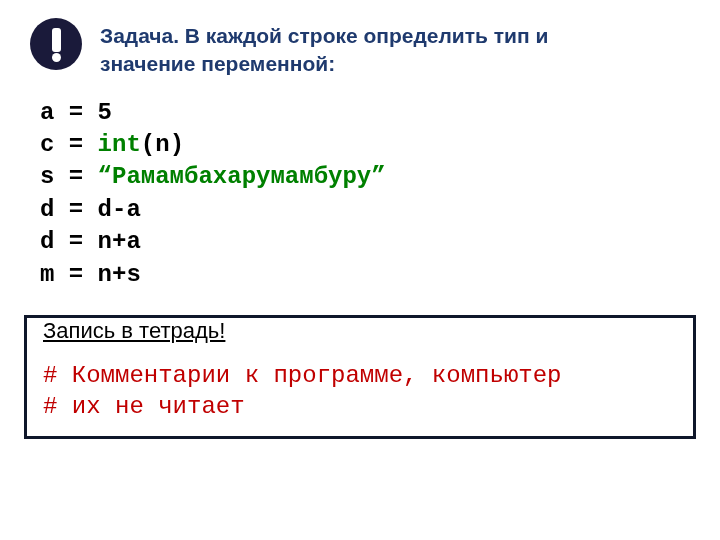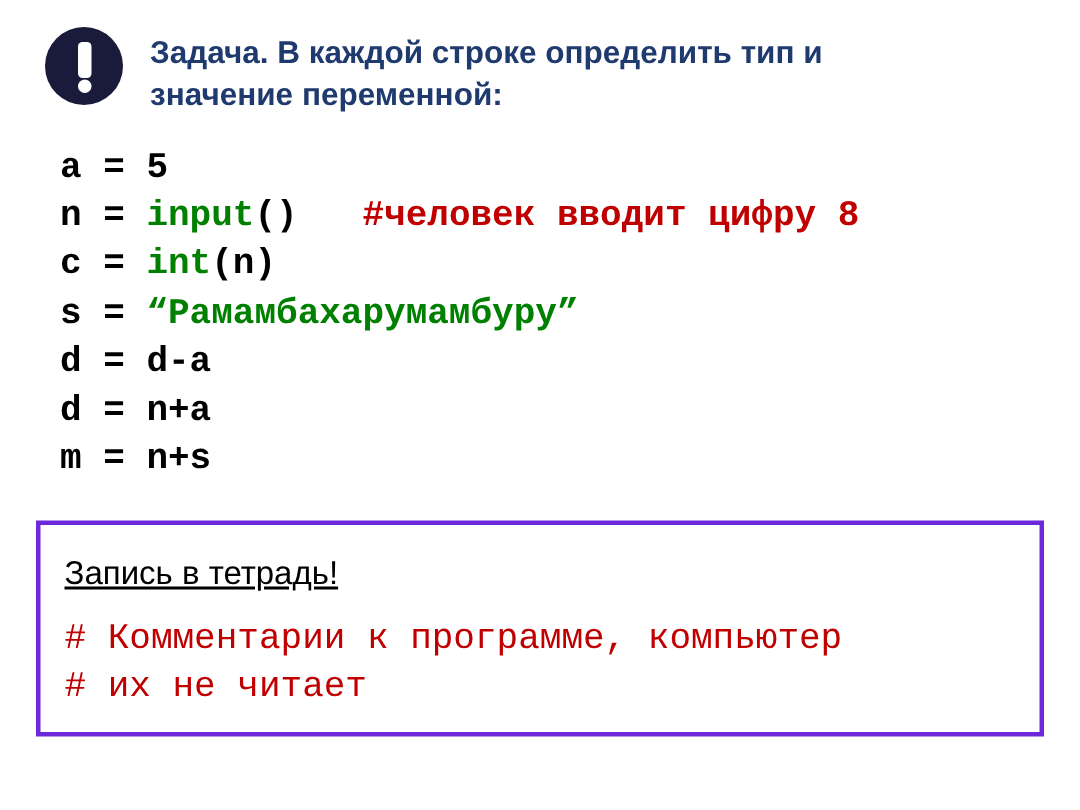--- a/index.html
+++ b/index.html
@@ -62,22 +62,22 @@
       padding: 8px 0 0 40px;
       color: #000;
     }
     .code-line { white-space: pre; }
     .kw-green { color: #008000; }
     .comment-red { color: #c00000; }
     .string-green { color: #008000; }
 
     .note-box {
       margin: 24px 24px 0 24px;
-      border: 3px solid #6d28d9;
-      padding: 19px 16px 14px 16px;
+      border: 3px solid #0f172a;
+      padding: 0 16px 14px 16px;
     }
     .note-title {
       font-family: Arial, sans-serif;
       font-size: 22px;
       color: #000;
       text-decoration: underline;
       margin-bottom: 16px;
     }
     .note-code {
       font-family: "Courier New", monospace;
@@ -91,21 +91,20 @@
 </head>
 <body>
 
 <div class="header">
   <div class="exclaim-badge"></div>
   <div class="task-title">Задача. В каждой строке определить тип и значение переменной:</div>
 </div>
 
 <div class="code-block">
   <div class="code-line"><span>a = </span><span>5</span></div>
-  <div class="code-line"><span>n = </span><span class="kw-green">input</span><span>()   </span><span class="comment-red">#человек вводит цифру 8</span></div>
   <div class="code-line"><span>c = </span><span class="kw-green">int</span><span>(n)</span></div>
   <div class="code-line"><span>s = </span><span class="string-green">“Рамамбахарумамбуру”</span></div>
   <div class="code-line">d = d-a</div>
   <div class="code-line">d = n+a</div>
   <div class="code-line">m = n+s</div>
 </div>
 
 <div class="note-box">
   <div class="note-title">Запись в тетрадь!</div>
   <div class="note-code"><span># Комментарии к программе, компьютер</span>

